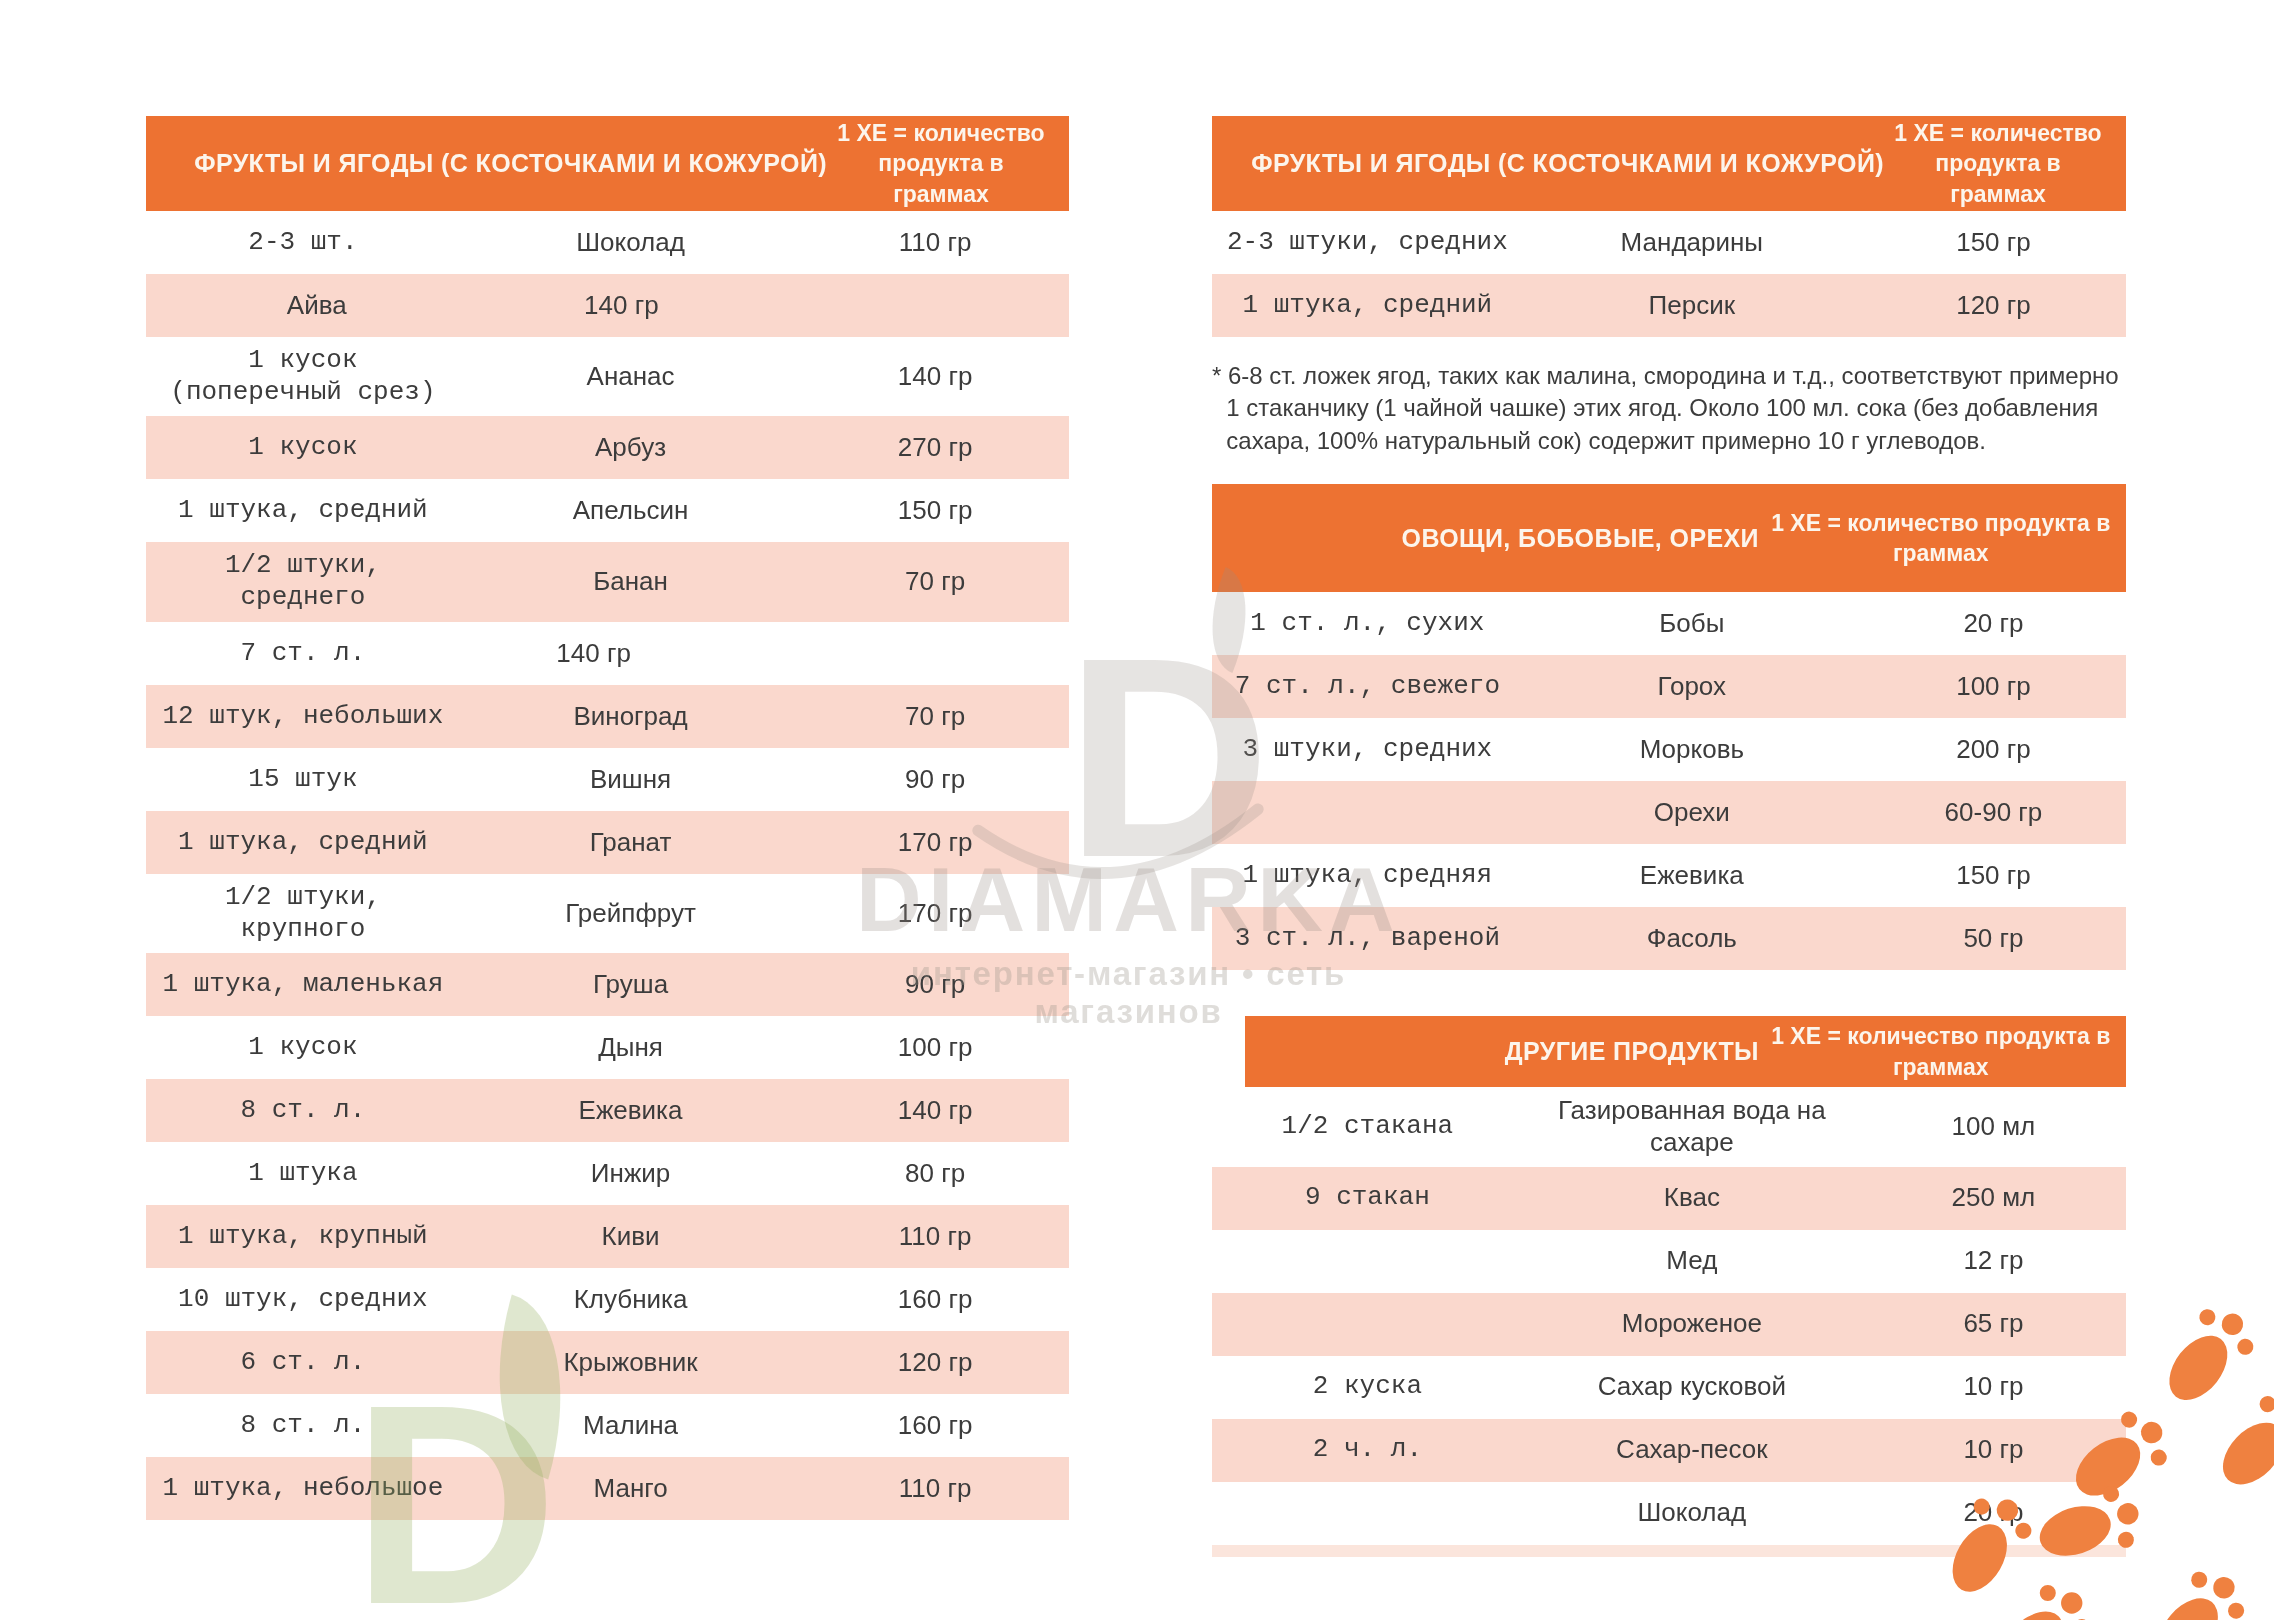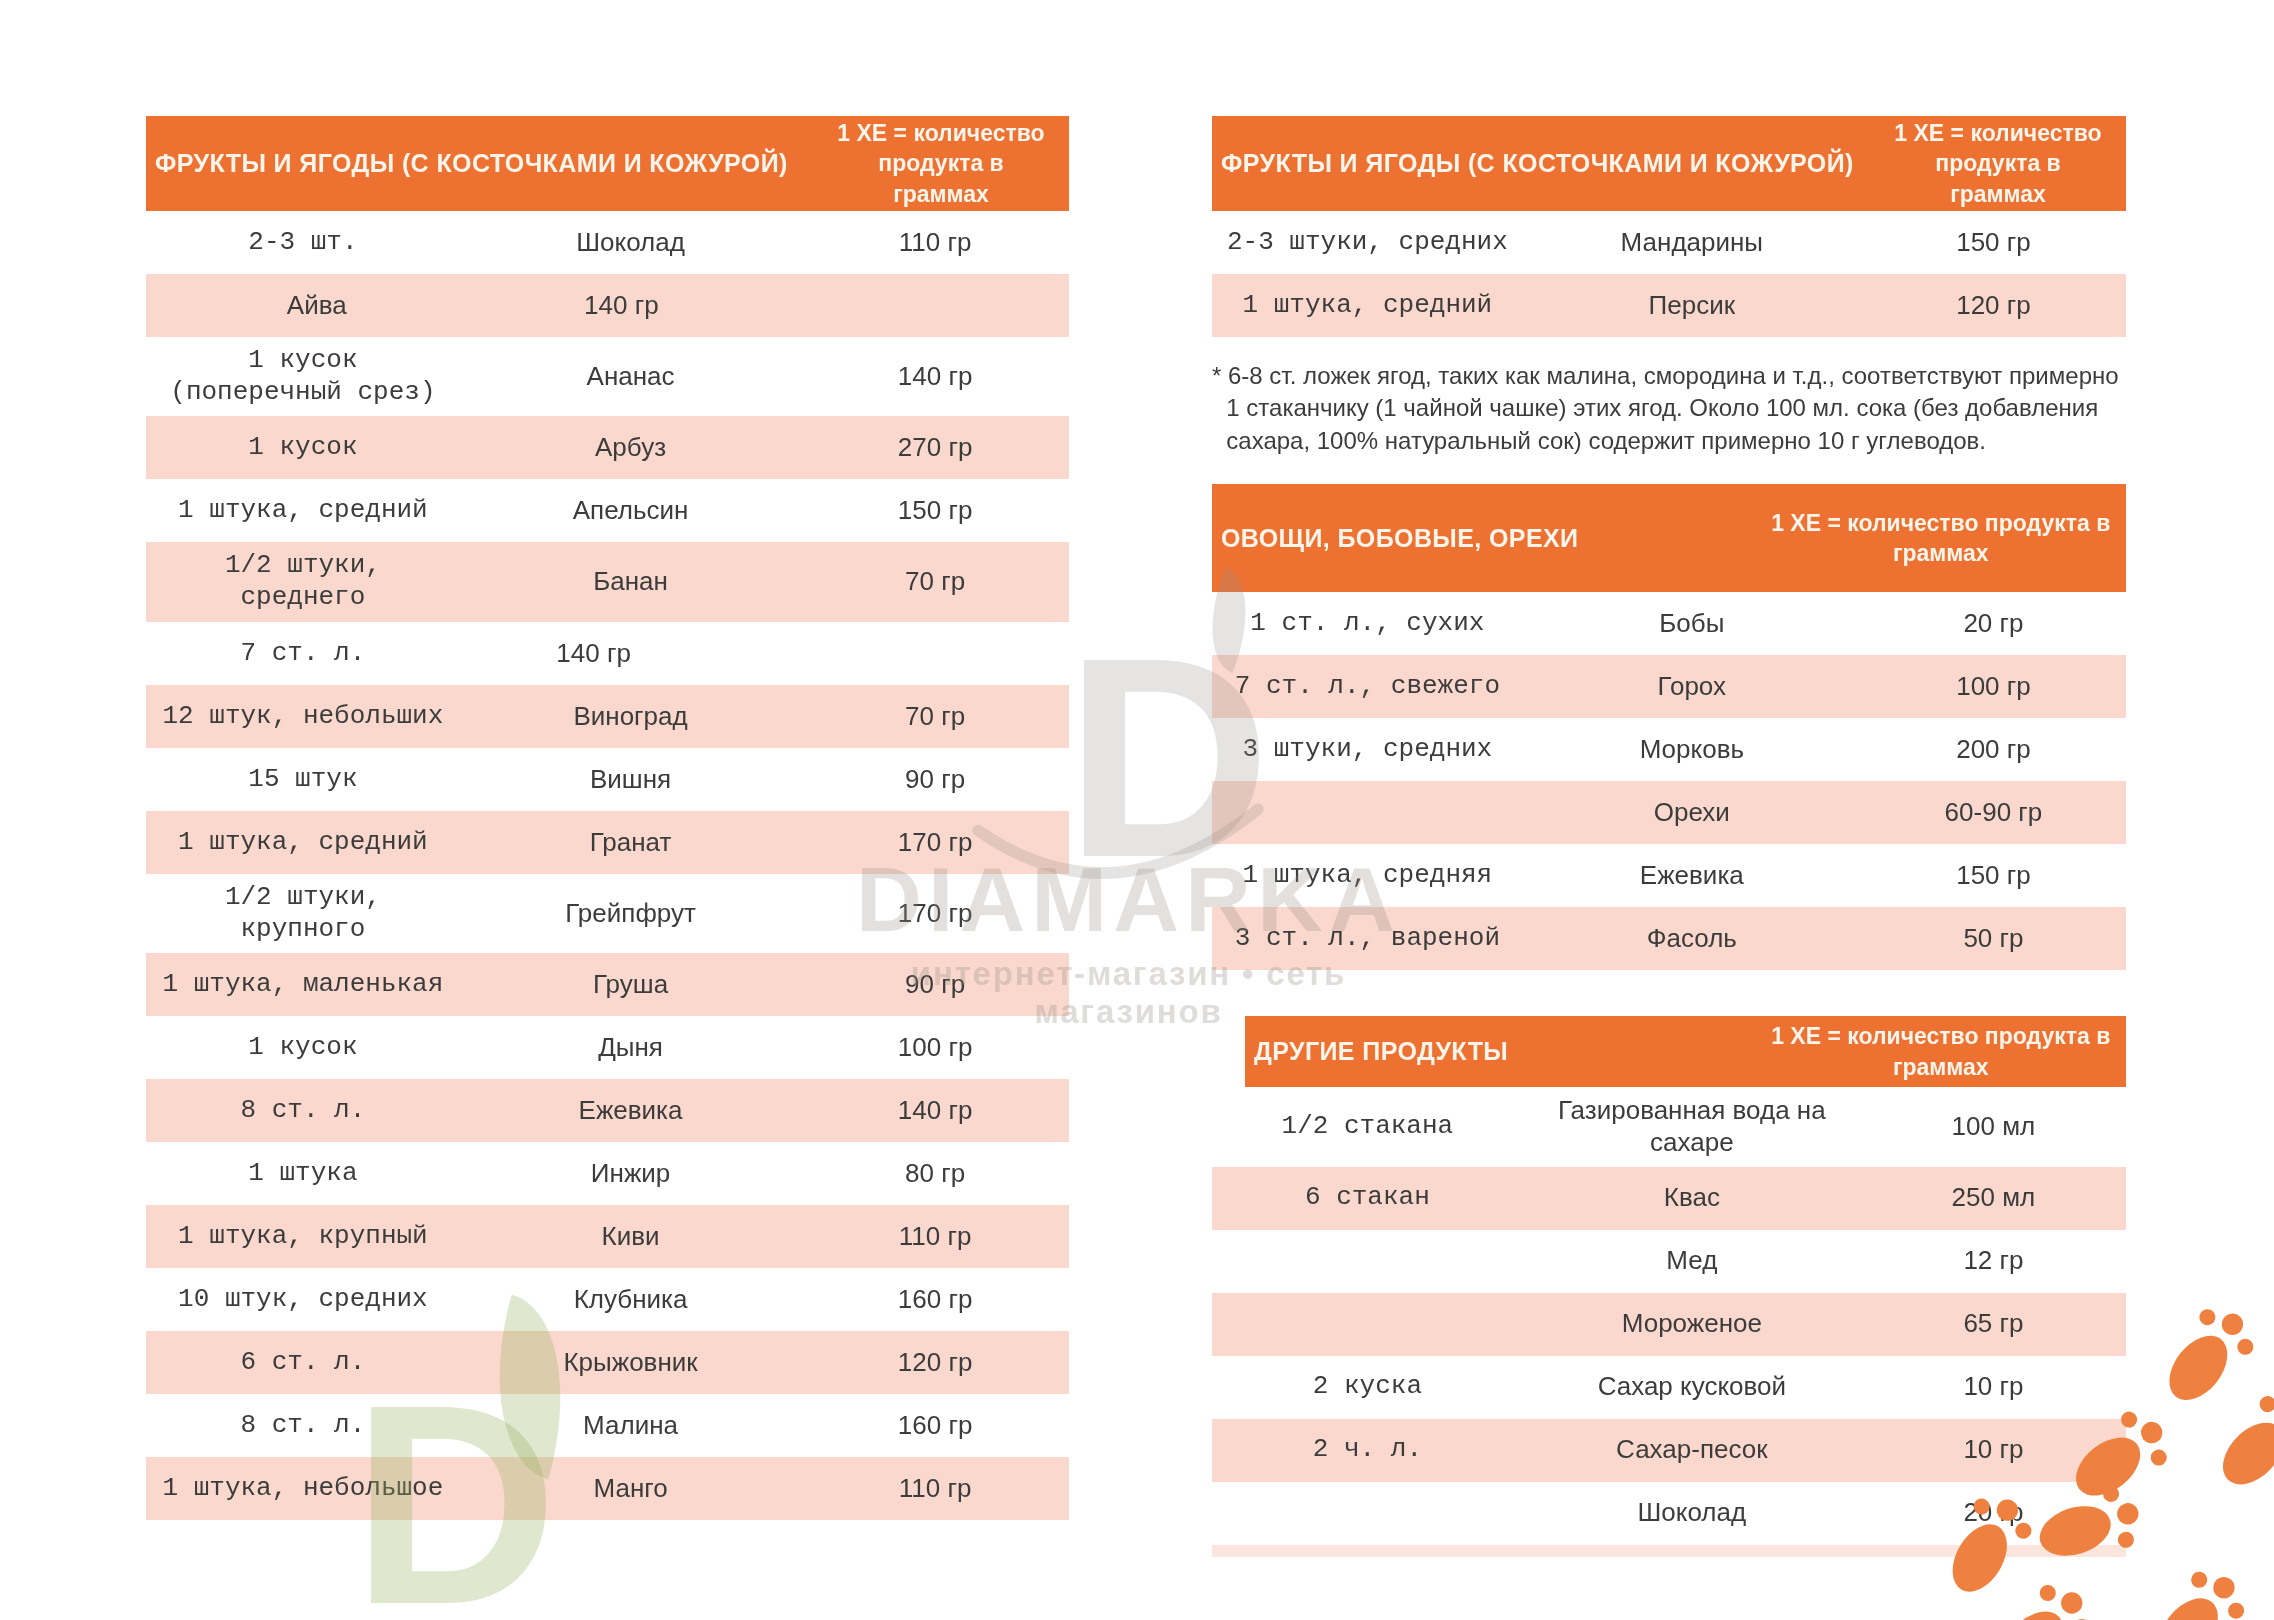--- a/index.html
+++ b/index.html
@@ -14,21 +14,21 @@
   .col{position:absolute;top:116px;}
   .col-left{left:146px;width:923px;}
   .col-right{left:1212px;width:914px;}
 
   .thead{
     background:var(--orange,#ED7232);
     color:#FCF5EC;
     display:flex;align-items:center;
     font-weight:bold;
   }
-  .thead .t-title{flex:1;text-align:left;font-size:25px;letter-spacing:0.4px;padding:0 9px;}
+  .thead .t-title{flex:1;text-align:right;font-size:25px;letter-spacing:0.4px;padding:0 9px;}
   .thead .t-unit{text-align:center;font-size:23px;line-height:1.32;box-sizing:border-box;}
   .h-tall{height:95px;}
   .h-mid{height:108px;}
   .h-short{height:71px;margin-left:33px;}
   .t-unit.narrow{width:233px;padding-right:23px;}
   .t-unit.wide{width:358px;padding-right:12.5px;}
 
   .rows .row{display:flex;align-items:center;min-height:63px;}
   .rows .row:nth-child(even){background:var(--pink,#FAD8CD);}
   .cell{text-align:center;font-size:26px;line-height:1.22;padding:8px 9px;box-sizing:border-box;}
@@ -260,21 +260,21 @@
       <div class="t-title">ДРУГИЕ ПРОДУКТЫ</div>
       <div class="t-unit wide">1 ХЕ = количество продукта в граммах</div>
     </div>
     <div class="rows">
         <div class="row">
           <div class="cell qty">1/2 стакана</div>
           <div class="cell name">Газированная вода на сахаре</div>
           <div class="cell amount">100 мл</div>
         </div>
         <div class="row">
-          <div class="cell qty">6 стакан</div>
+          <div class="cell qty">9 стакан</div>
           <div class="cell name">Квас</div>
           <div class="cell amount">250 мл</div>
         </div>
         <div class="row">
           <div class="cell qty"></div>
           <div class="cell name">Мед</div>
           <div class="cell amount">12 гр</div>
         </div>
         <div class="row">
           <div class="cell qty"></div>

